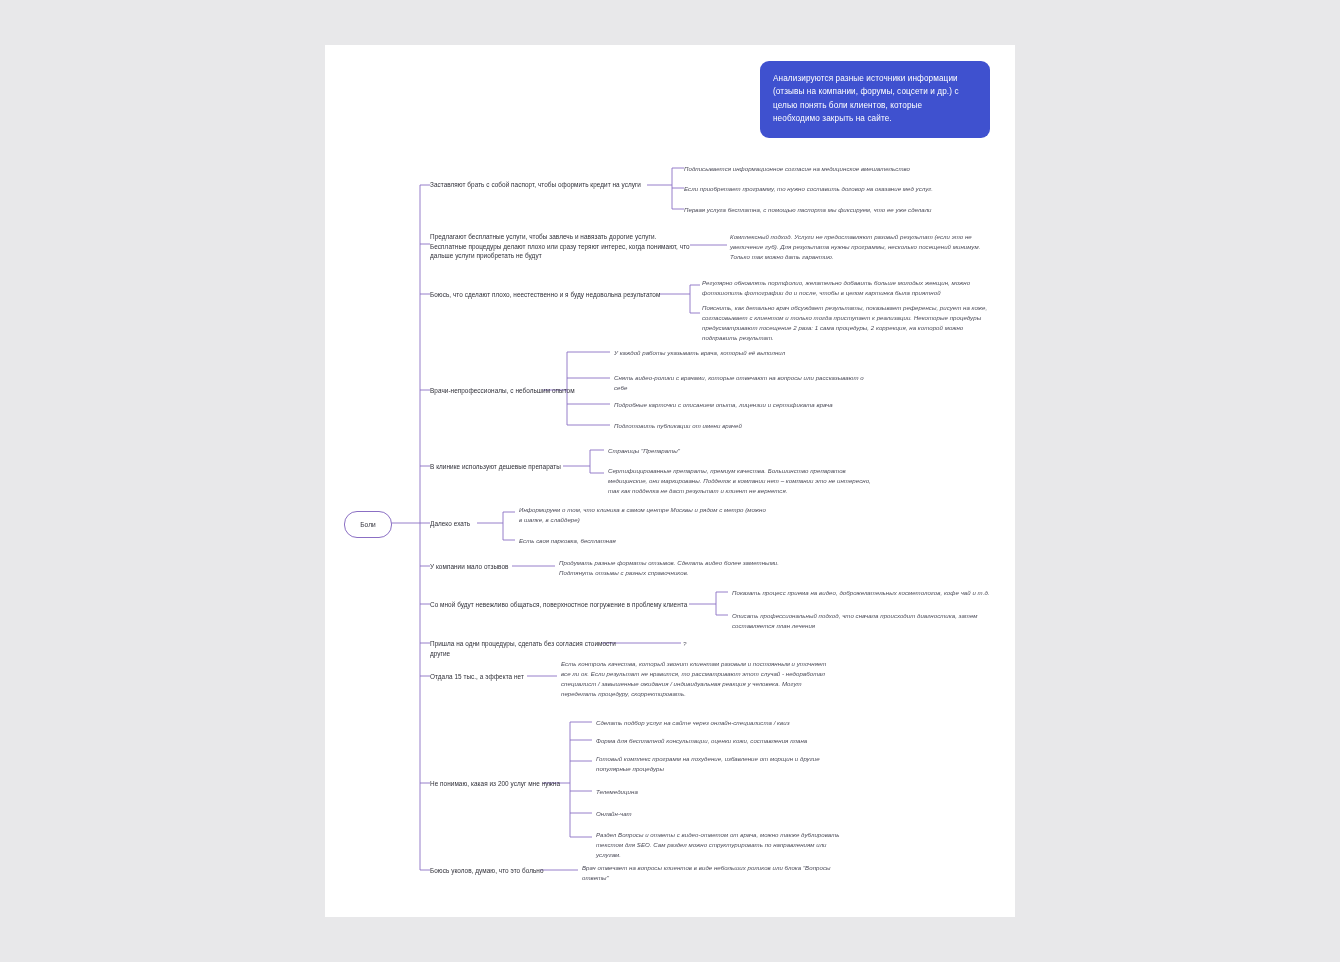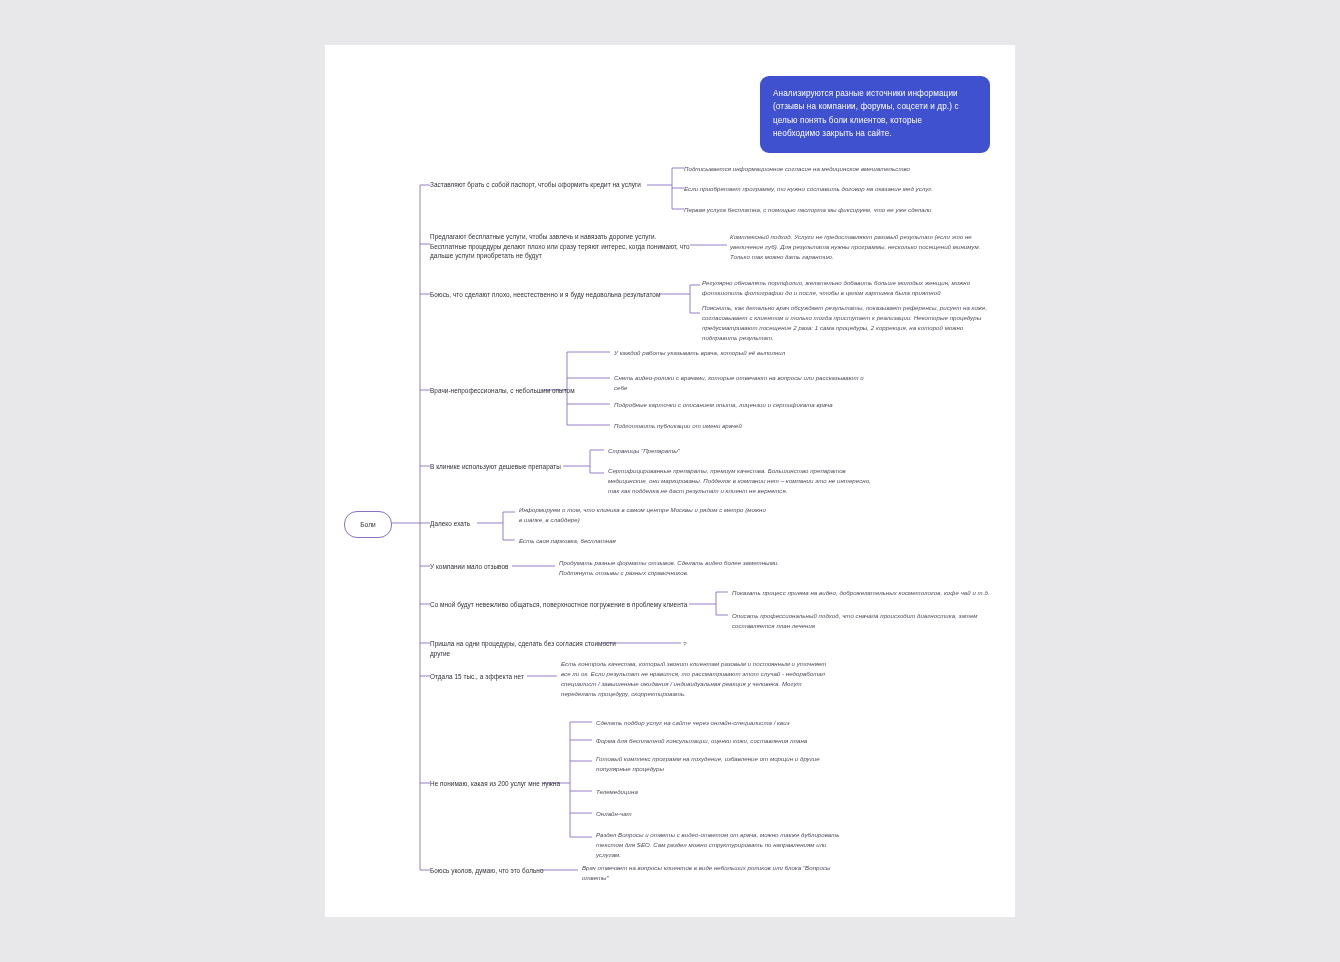--- a/index.html
+++ b/index.html
@@ -20,21 +20,21 @@
     left:0;top:0;
     width:1340px;height:962px;
   }
   svg#links{
     position:absolute;left:0;top:0;
     width:1340px;height:962px;
     pointer-events:none;
   }
   .note{
     position:absolute;
-    left:760px;top:76px;
+    left:760px;top:61px;
     width:230px;
     box-sizing:border-box;
     background:#3f51cf;
     color:#ffffff;
     border-radius:9px;
     padding:11px 21px 13px 13px;
     font-size:8.2px;
     line-height:1.62;
     letter-spacing:.1px;
   }

